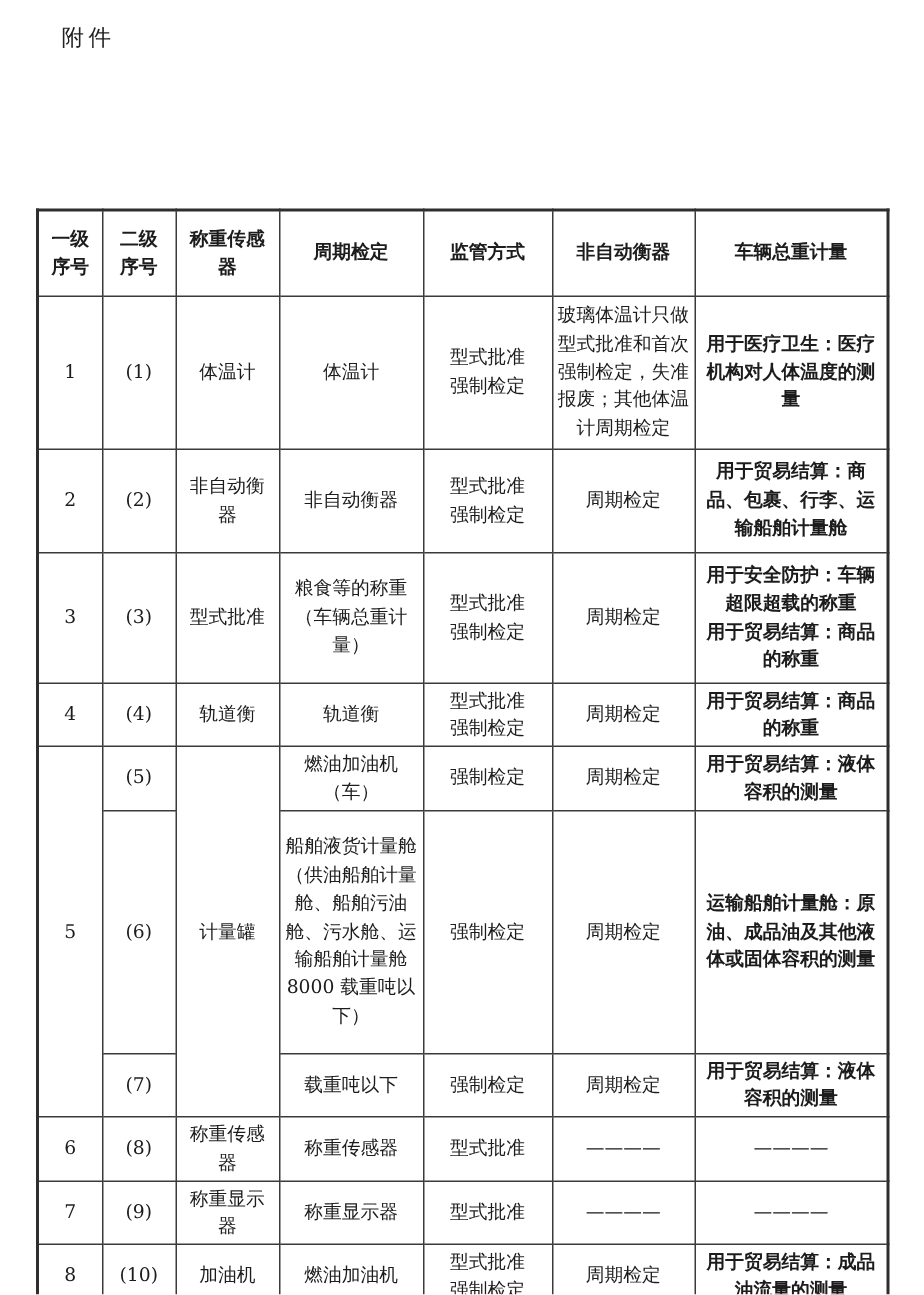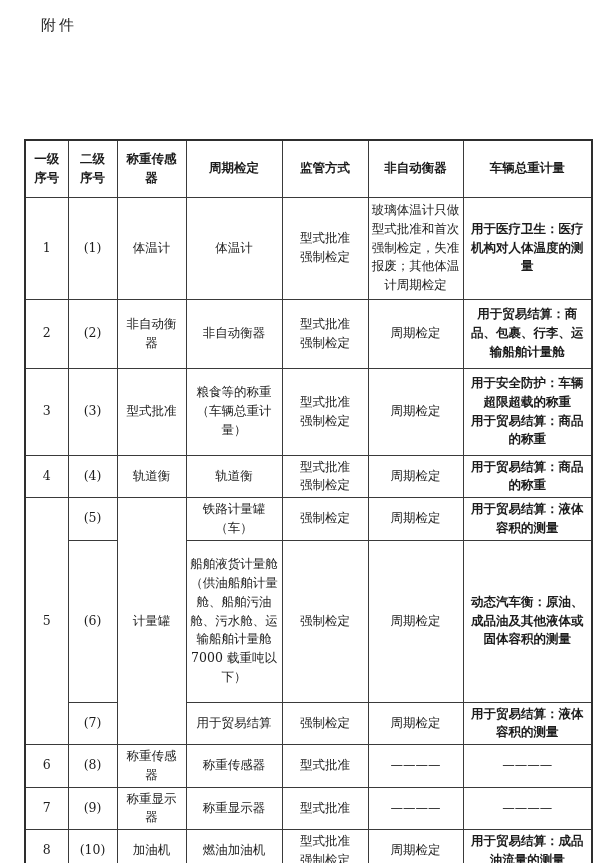--- a/index.html
+++ b/index.html
@@ -147,35 +147,35 @@
         <td>轨道衡</td>
         <td>型式批准
 强制检定</td>
         <td>周期检定</td>
         <td class="scope">用于贸易结算：商品的称重</td>
       </tr>
       <tr class="h-r5a">
         <td rowspan="3">5</td>
         <td>(5)</td>
         <td rowspan="3">计量罐</td>
-        <td>铁路计量罐（车）</td>
+        <td>燃油加油机（车）</td>
         <td>强制检定</td>
         <td>周期检定</td>
         <td class="scope">用于贸易结算：液体容积的测量</td>
       </tr>
       <tr class="h-r5b">
         <td>(6)</td>
-        <td>船舶液货计量舱（供油船舶计量舱、船舶污油舱、污水舱、运输船舶计量舱 7000 载重吨以下）</td>
+        <td>船舶液货计量舱（供油船舶计量舱、船舶污油舱、污水舱、运输船舶计量舱 8000 载重吨以下）</td>
         <td>强制检定</td>
         <td>周期检定</td>
-        <td class="scope">动态汽车衡：原油、成品油及其他液体或固体容积的测量</td>
+        <td class="scope">运输船舶计量舱：原油、成品油及其他液体或固体容积的测量</td>
       </tr>
       <tr class="h-r5c">
         <td>(7)</td>
-        <td>用于贸易结算</td>
+        <td>载重吨以下</td>
         <td>强制检定</td>
         <td>周期检定</td>
         <td class="scope">用于贸易结算：液体容积的测量</td>
       </tr>
       <tr class="h-r6">
         <td>6</td>
         <td>(8)</td>
         <td>称重传感器</td>
         <td>称重传感器</td>
         <td>型式批准</td>

